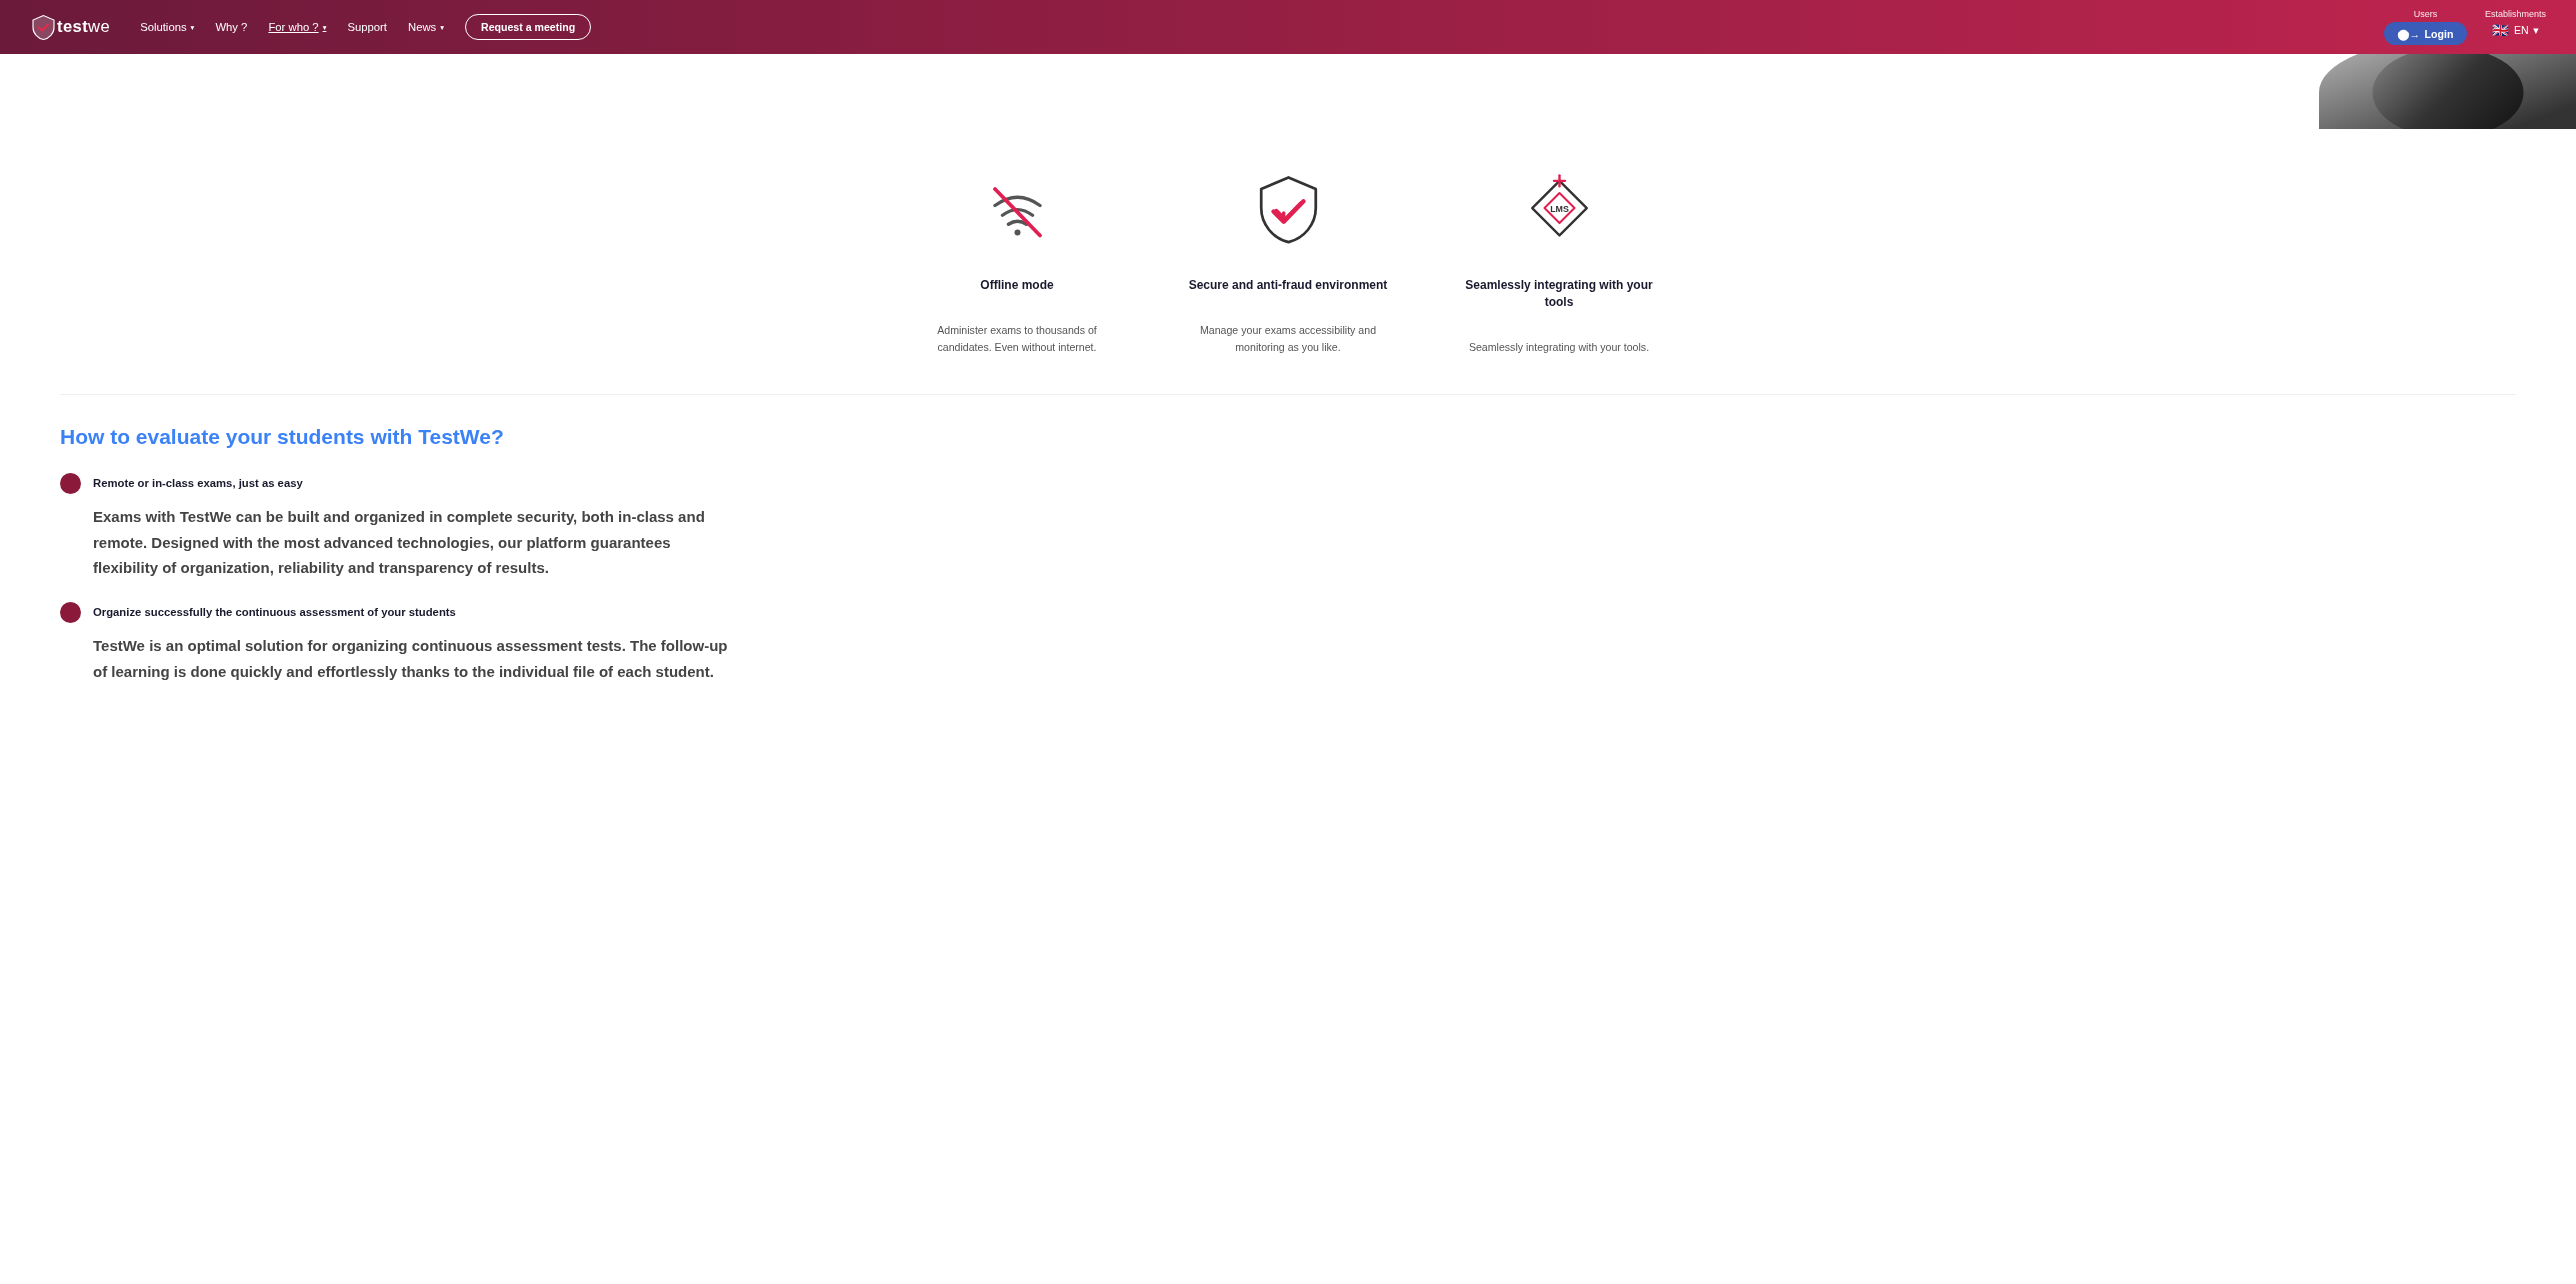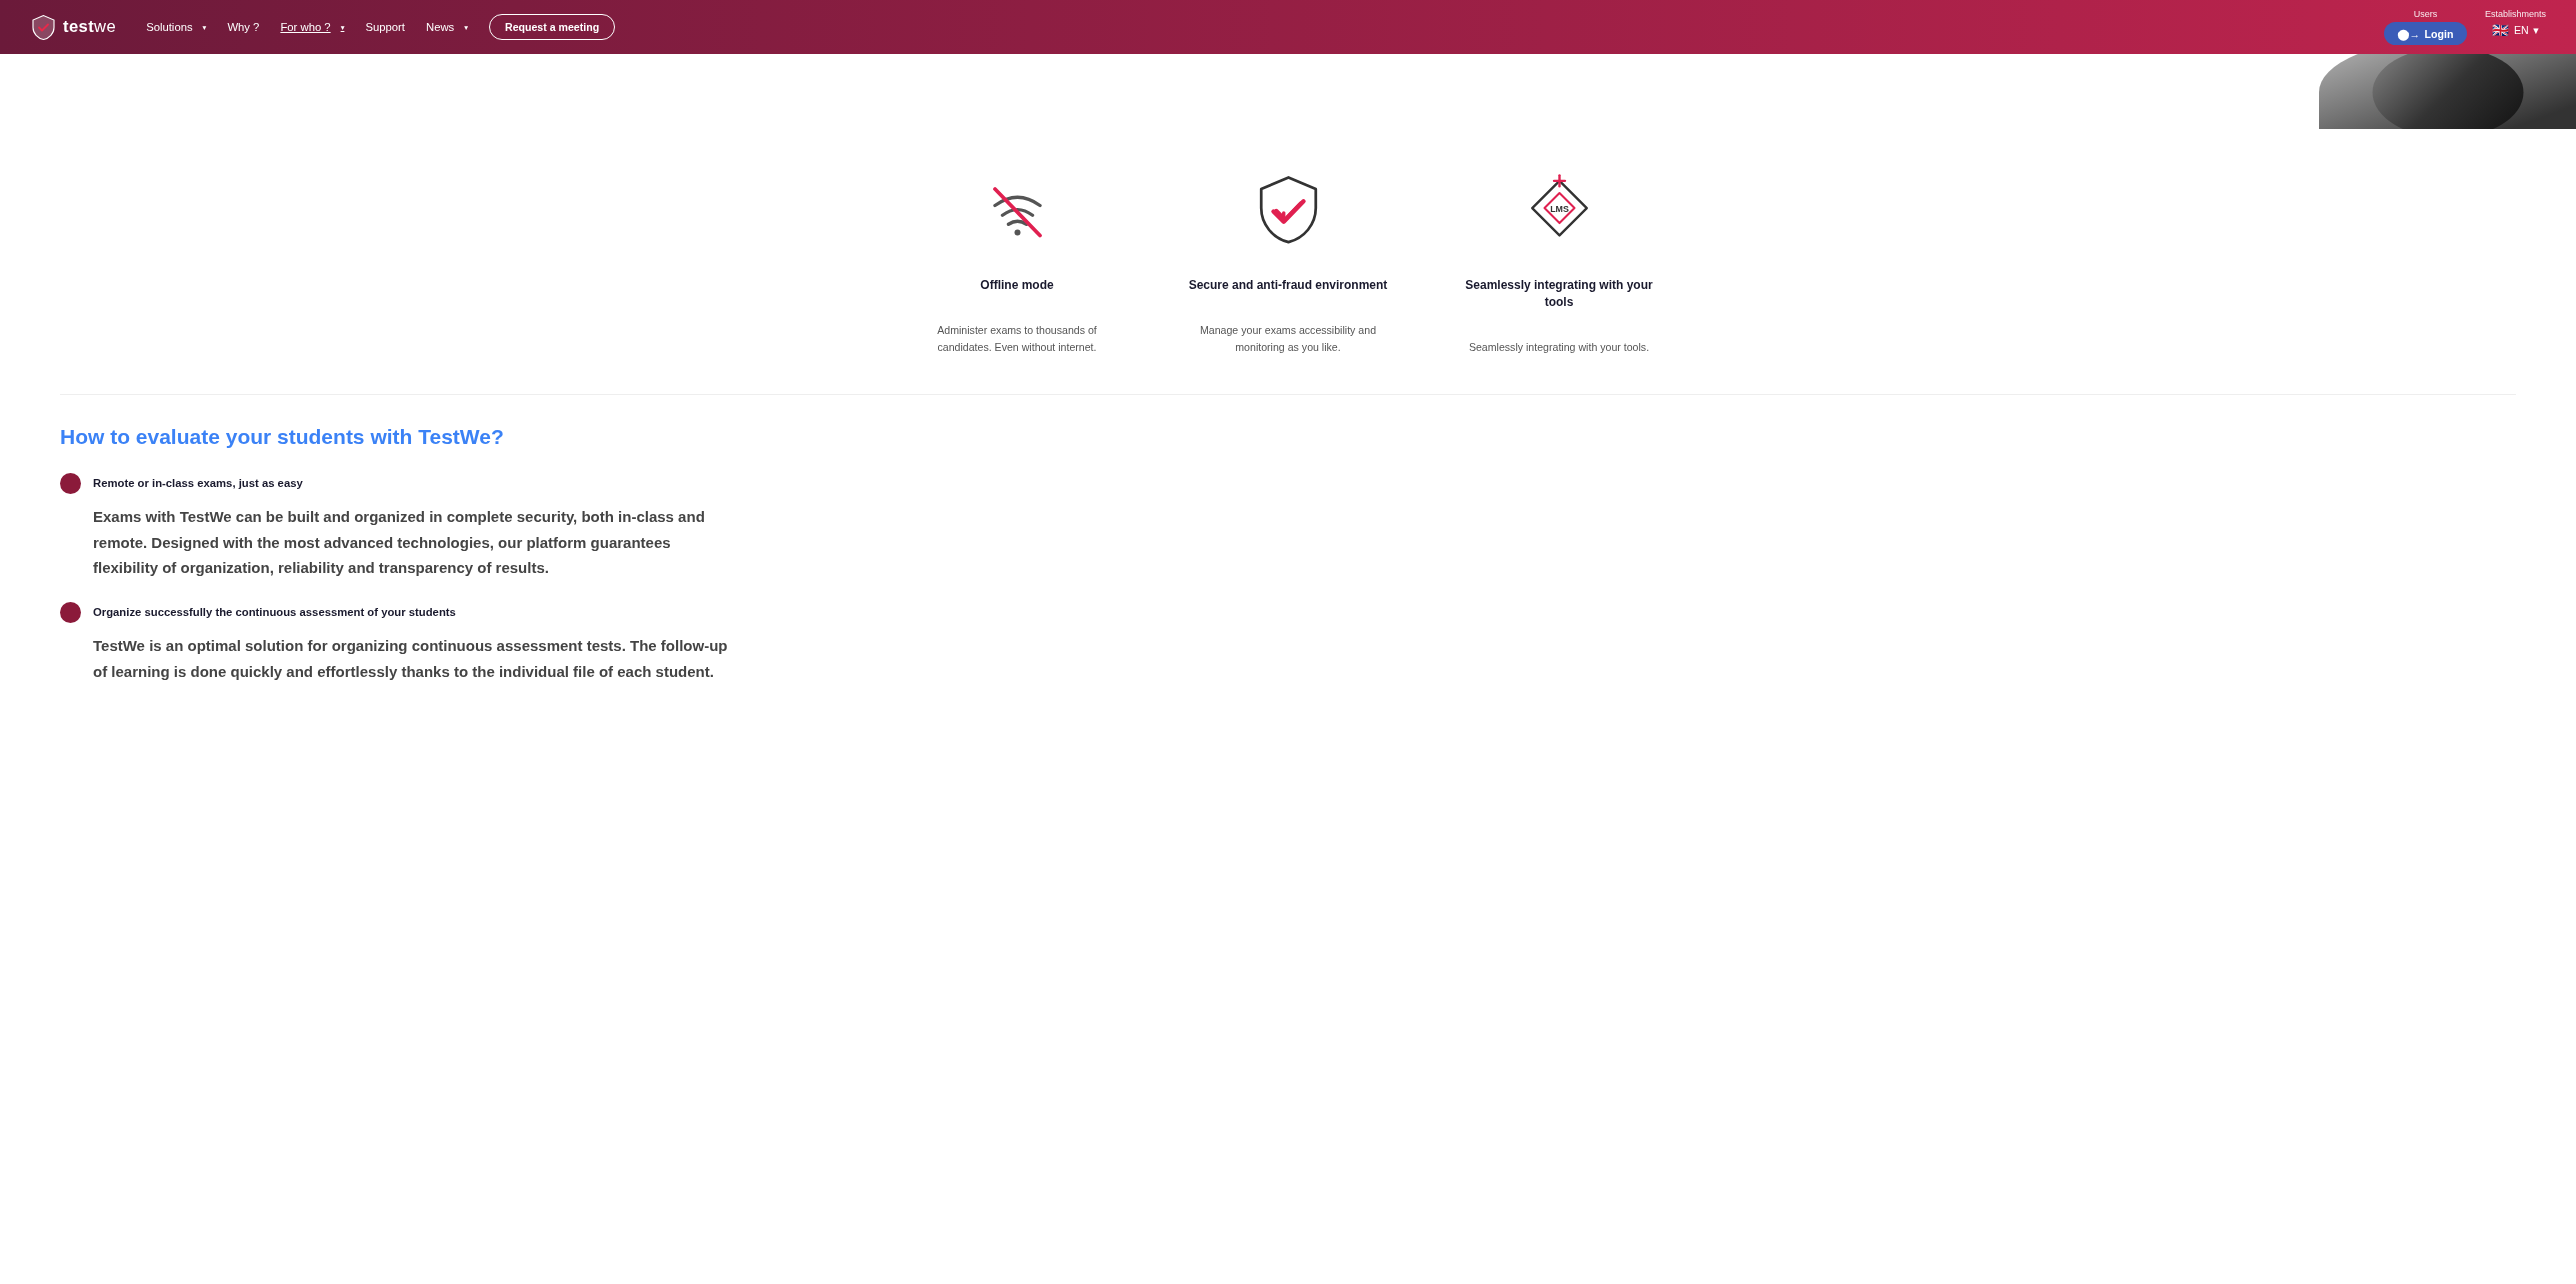--- a/index.html
+++ b/index.html
@@ -11,21 +11,20 @@
       align-items: center;
       background: linear-gradient(to right, #6b1a3a, #c0244e);
       padding: 0 30px;
       height: 54px;
       position: relative;
       z-index: 100;
     }
     .navbar-logo {
       display: flex;
       align-items: center;
-      gap: 6px;
       margin-right: 30px;
     }
     .logo-shield {
       width: 27px;
       height: 27px;
     }
     .logo-text {
       color: #fff;
       font-size: 16.6px;
       font-weight: 600;
@@ -37,21 +36,21 @@
       align-items: center;
       gap: 21px;
       flex: 1;
     }
     .nav-link {
       color: #fff;
       font-size: 11.3px;
       cursor: pointer;
       display: flex;
       align-items: center;
-      gap: 10px;
+      gap: 4px;
       text-decoration: none;
       white-space: nowrap;
       text-align: center;
     }
     .nav-link.active { text-decoration: underline; }
     .nav-chevron {
       font-size: 7.5px;
       margin-top: 0.8px;
     }
     .btn-request {

